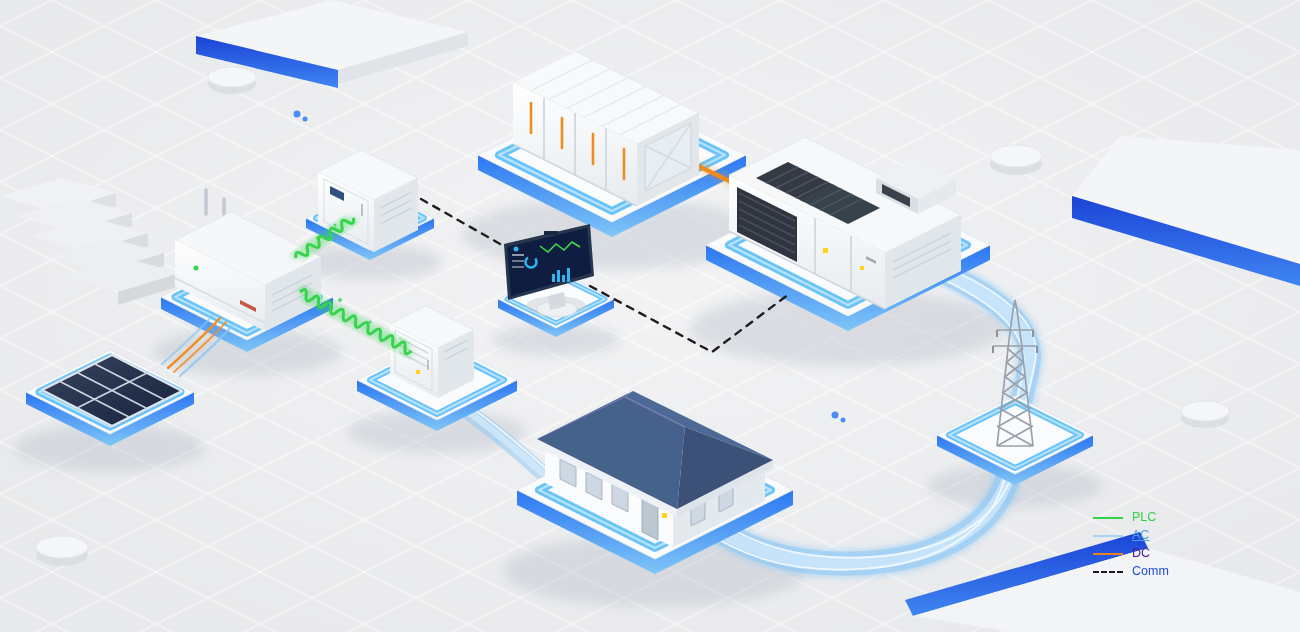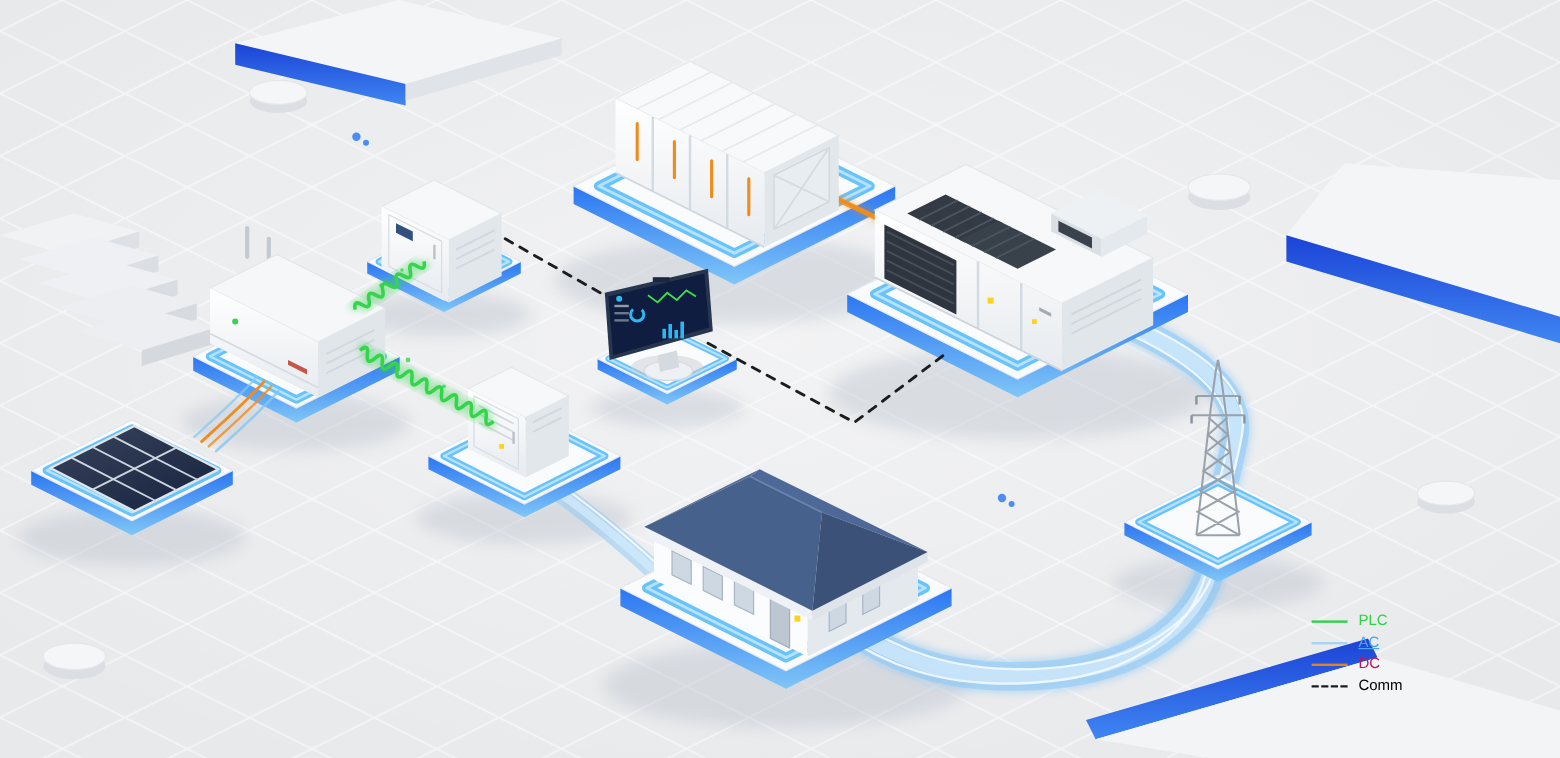--- a/index.html
+++ b/index.html
@@ -367,20 +367,20 @@
   <div class="legend-row">
     <span class="swatch" style="color: rgb(47, 210, 73);"></span>
     <span class="legend-label" style="color: rgb(47, 210, 73);">PLC</span>
   </div>
   <div class="legend-row">
     <span class="swatch" style="color: rgb(168, 212, 242);"></span>
     <span class="legend-label" style="color: rgb(74, 163, 232); text-decoration: underline;">AC</span>
   </div>
   <div class="legend-row">
     <span class="swatch" style="color: rgb(232, 130, 27);"></span>
-    <span class="legend-label" style="color: #be185d;">DC</span>
+    <span class="legend-label" style="color: #4c1d95;">DC</span>
   </div>
   <div class="legend-row">
     <span class="swatch dashed" style="color: rgb(28, 28, 30);"></span>
-    <span class="legend-label" style="color: #000000;">Comm</span>
+    <span class="legend-label" style="color: #1d4ed8;">Comm</span>
   </div>
 </div>
 </div>
 
 </body></html>

